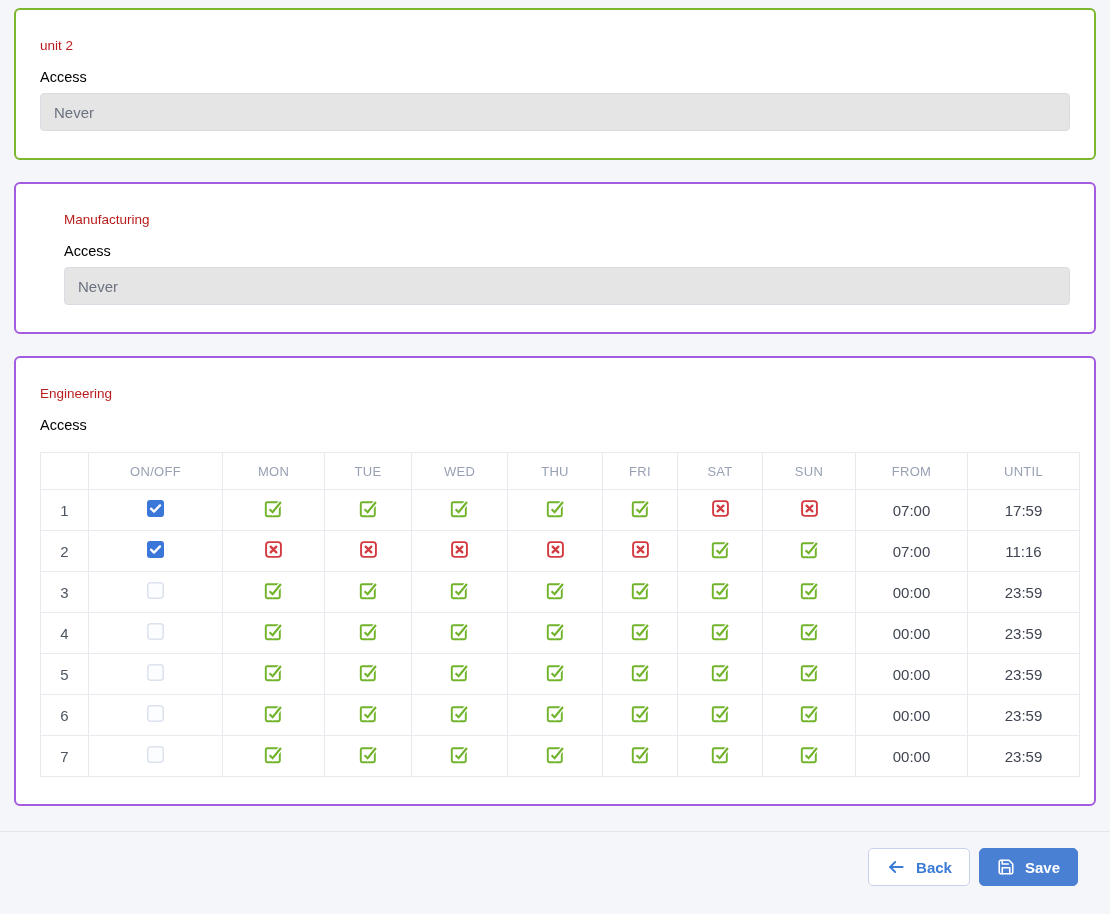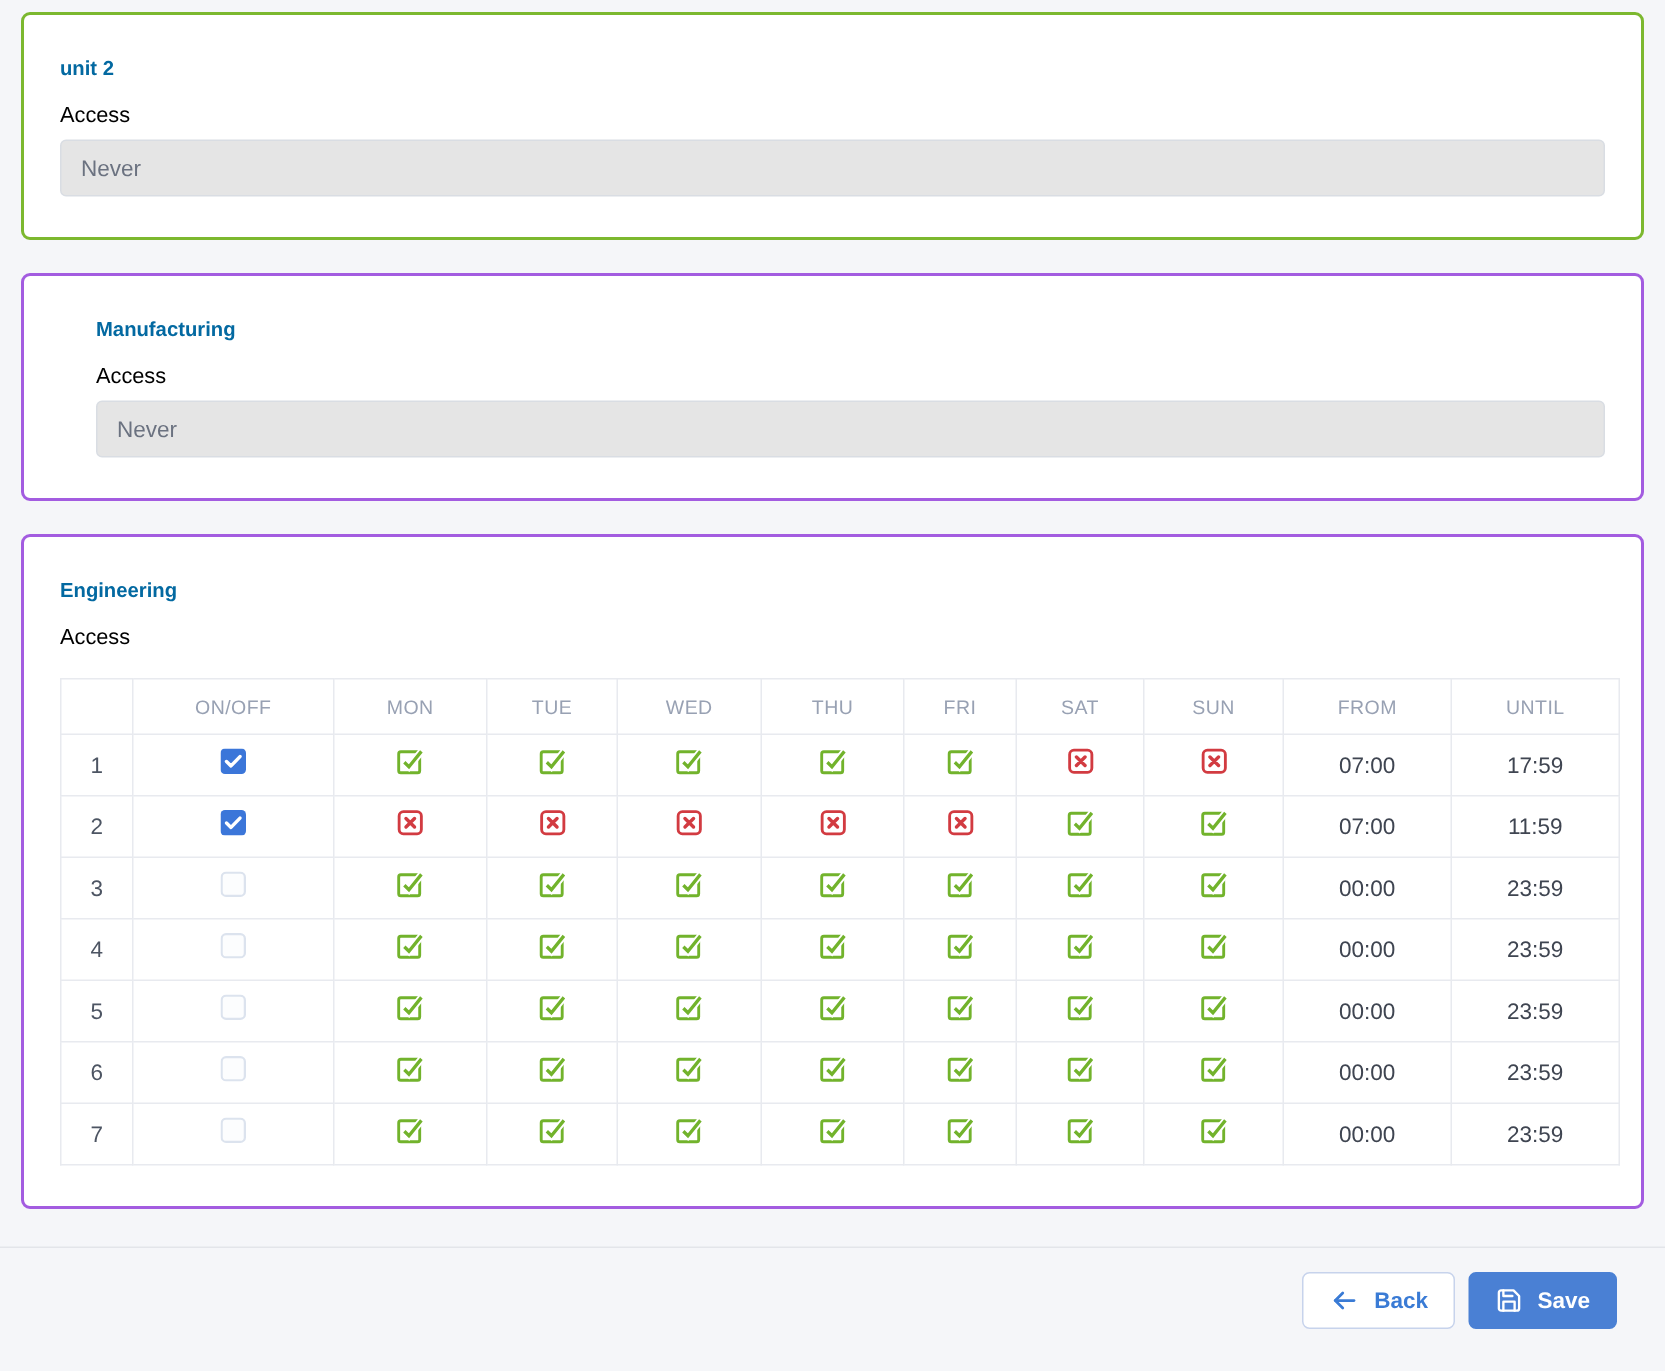--- a/index.html
+++ b/index.html
@@ -17,22 +17,22 @@
   .card {
     background: #ffffff;
     border: 2px solid #cccccc;
     border-radius: 6px;
     padding: 26px 24px 27px;
     margin-bottom: 22px;
   }
   .card-title {
     margin: 2px 0 16px;
     font-size: 13.5px;
-    font-weight: bold;
-    color: #0369a1;
+    font-weight: normal;
+    color: #b91c1c;
   }
   .access-label {
     display: block;
     font-size: 14.5px;
     color: #000000;
     margin-bottom: 8px;
   }
   .select-box {
     height: 38px;
     border: 1px solid #d9dde3;
@@ -263,21 +263,21 @@
                 </svg>
               </span></td>
             <td style="cursor: pointer;"><span class="icon-btn">
                 <svg width="21" height="21" viewBox="0 0 24 24" fill="none">
                   <rect x="3.2" y="4.8" width="16" height="16" rx="1.6" stroke="#72b32c" stroke-width="2.2"></rect>
                   <path d="M7.5 12.8 L11 16.2 L20.5 4.5" stroke="#ffffff" stroke-width="5.5" fill="none"></path>
                   <path d="M7.5 12.8 L11 16.2 L20.5 4.5" stroke="#72b32c" stroke-width="2.5" fill="none"></path>
                 </svg>
               </span></td>
             <td class="time-cell">07:00</td>
-            <td class="time-cell">11:59</td>
+            <td class="time-cell">11:16</td>
           </tr>
           <tr>
             <td class="row-num">3</td>
             <td style="cursor: pointer;"><span class="icon-btn">
                 <svg width="17" height="17" viewBox="0 0 17 17">
                   <rect x="0.75" y="0.75" width="15.5" height="15.5" rx="3" fill="#fcfdfe" stroke="#dce3ee" stroke-width="1.5"></rect>
                 </svg>
               </span></td>
             <td style="cursor: pointer;"><span class="icon-btn">
                 <svg width="21" height="21" viewBox="0 0 24 24" fill="none">

